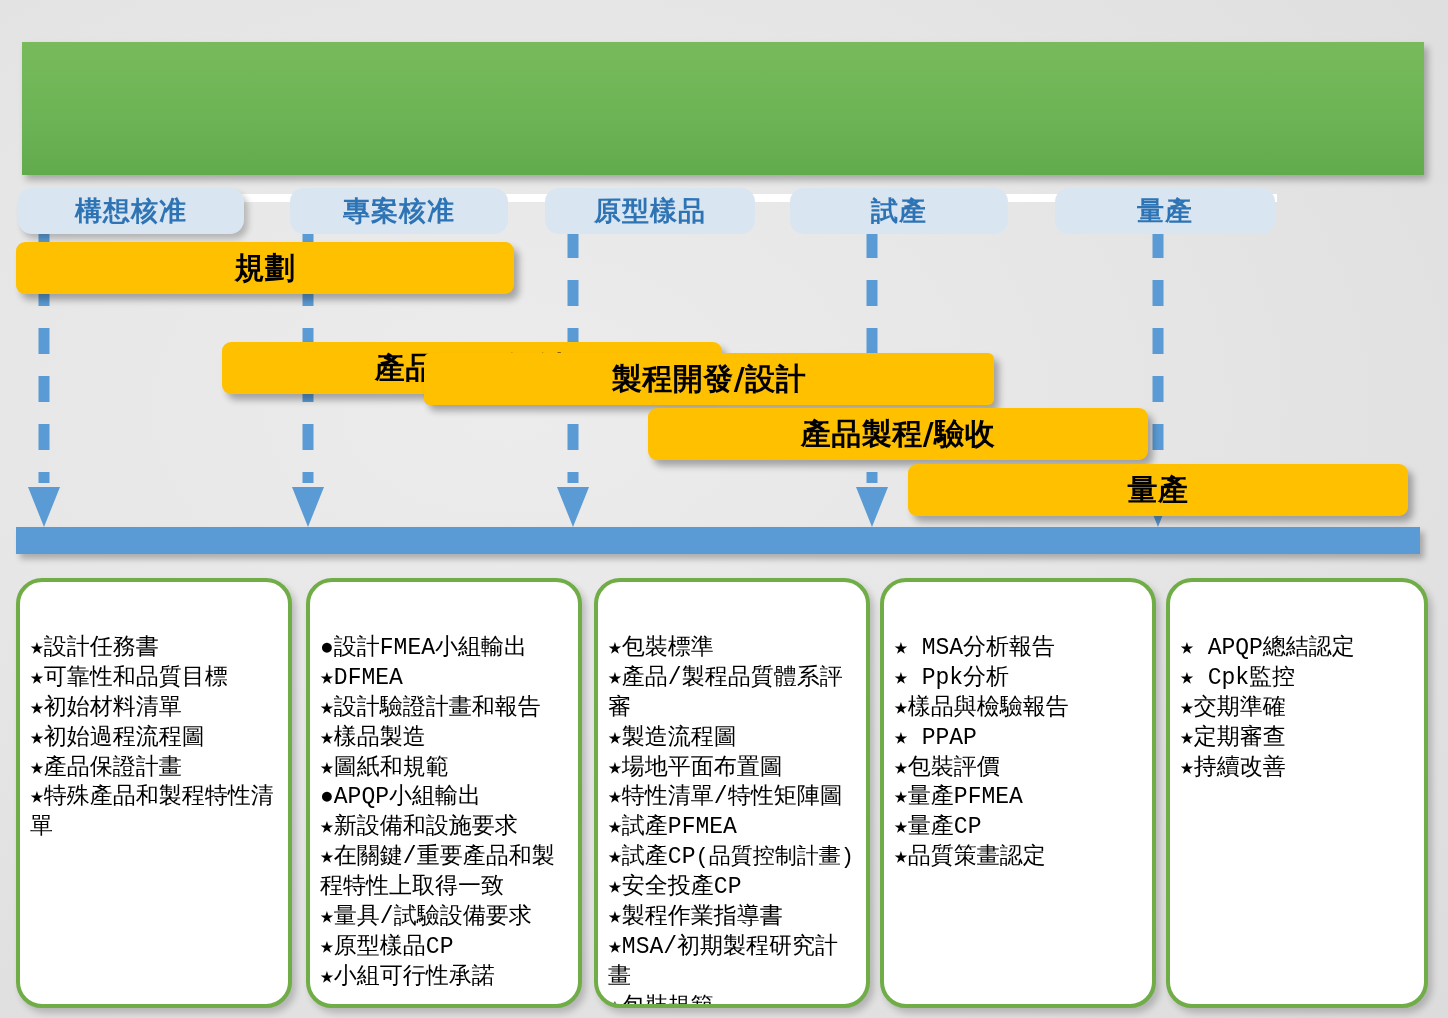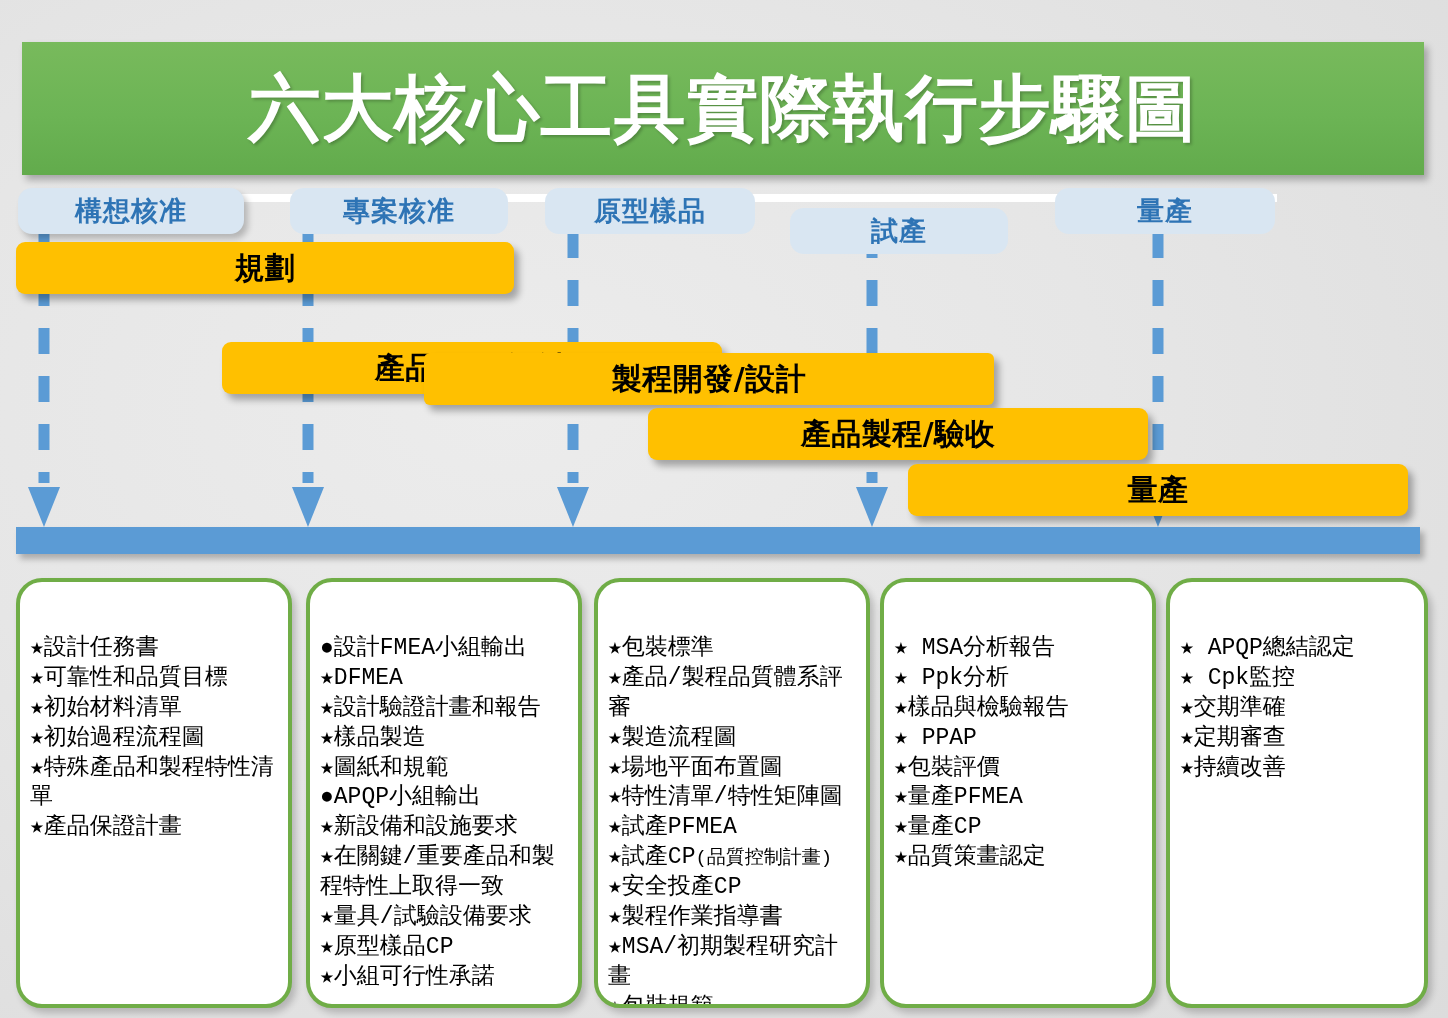--- a/index.html
+++ b/index.html
@@ -117,29 +117,28 @@
   .card-list {
     padding: 52px 8px 8px 10px;
     font-size: 23px;
     line-height: 1.30;
     color: #000000;
     white-space: pre-wrap;
     word-break: break-all;
     font-family: Liberation Mono, monospace;
   }
   .card-list .item { display: block; }
-  .card-list .small { font-size: 19px; text-align: center; }
+  .card-list .small { font-size: 22px; text-align: center; }
 </style>
 </head>
 <body>
 
 <div id="stage">
 
   <div class="title-banner">
-    <div class="title-text">六大核心工具實際執行步驟圖</div>
     <div class="title-underline"></div>
   </div>
 
   <svg id="connectors" viewBox="0 0 1448 1018" width="1448" height="1018">
       <g>
         <line x1="44" y1="232" x2="44" y2="483" stroke="#5B9BD5" stroke-width="11" stroke-dasharray="26 22"></line>
         <polygon points="28,487 60,487 44,527" fill="#5B9BD5"></polygon>
       </g>
       <g>
         <line x1="308" y1="232" x2="308" y2="483" stroke="#5B9BD5" stroke-width="11" stroke-dasharray="26 22"></line>
@@ -162,21 +161,21 @@
   <div id="milestones-layer">
       <div class="milestone shadowed" style="left: 18px; top: 188px; width: 226px;">
         <span>構想核准</span>
       </div>
       <div class="milestone" style="left: 290px; top: 188px; width: 218px;">
         <span>專案核准</span>
       </div>
       <div class="milestone" style="left: 545px; top: 188px; width: 210px;">
         <span>原型樣品</span>
       </div>
-      <div class="milestone" style="left: 790px; top: 188px; width: 218px; margin-top: 20px;">
+      <div class="milestone" style="left: 790px; top: 188px; width: 218px;">
         <span>試產</span>
       </div>
       <div class="milestone" style="left: 1055px; top: 188px; width: 220px;">
         <span>量產</span>
       </div>
     </div>
 
   <div id="phases-layer">
       <div class="phase-bar" style="left: 16px; top: 242px; width: 498px;">
         <span>規劃</span>
@@ -192,21 +191,21 @@
       </div>
       <div class="phase-bar" style="left: 908px; top: 464px; width: 500px;">
         <span>量產</span>
       </div>
     </div>
 
   <div class="blue-bar"></div>
 
   <div id="cards-layer">
       <div class="card" style="left: 16px; width: 276px;">
-        <div class="card-list"><span class="item"><span>★</span><span>設計任務書</span></span><span class="item"><span>★</span><span>可靠性和品質目標</span></span><span class="item"><span>★</span><span>初始材料清單</span></span><span class="item"><span>★</span><span>初始過程流程圖</span></span><span class="item"><span>★</span><span>特殊產品和製程特性清單</span></span><span class="item"><span>★</span><span>產品保證計畫</span></span></div>
+        <div class="card-list"><span class="item"><span>★</span><span>設計任務書</span></span><span class="item"><span>★</span><span>可靠性和品質目標</span></span><span class="item"><span>★</span><span>初始材料清單</span></span><span class="item"><span>★</span><span>初始過程流程圖</span></span><span class="item"><span>★</span><span>產品保證計畫</span></span><span class="item"><span>★</span><span>特殊產品和製程特性清單</span></span></div>
       </div>
       <div class="card" style="left: 306px; width: 276px;">
         <div class="card-list"><span class="item"><span>●</span><span>設計FMEA小組輸出</span></span><span class="item"><span>★</span><span>DFMEA</span></span><span class="item"><span>★</span><span>設計驗證計畫和報告</span></span><span class="item"><span>★</span><span>樣品製造</span></span><span class="item"><span>★</span><span>圖紙和規範</span></span><span class="item"><span>●</span><span>APQP小組輸出</span></span><span class="item"><span>★</span><span>新設備和設施要求</span></span><span class="item"><span>★</span><span>在關鍵/重要產品和製程特性上取得一致</span></span><span class="item"><span>★</span><span>量具/試驗設備要求</span></span><span class="item"><span>★</span><span>原型樣品CP</span></span><span class="item"><span>★</span><span>小組可行性承諾</span></span></div>
       </div>
       <div class="card" style="left: 594px; width: 276px;">
         <div class="card-list"><span class="item"><span>★</span><span>包裝標準</span></span><span class="item"><span>★</span><span>產品/製程品質體系評審</span></span><span class="item"><span>★</span><span>製造流程圖</span></span><span class="item"><span>★</span><span>場地平面布置圖</span></span><span class="item"><span>★</span><span>特性清單/特性矩陣圖</span></span><span class="item"><span>★</span><span>試產PFMEA</span></span><span class="item"><span>★</span><span>試產CP</span><span class="small">(品質控制計畫)</span></span><span class="item"><span>★</span><span>安全投產CP</span></span><span class="item"><span>★</span><span>製程作業指導書</span></span><span class="item"><span>★</span><span>MSA/初期製程研究計畫</span></span><span class="item"><span>★</span><span>包裝規範</span></span></div>
       </div>
       <div class="card" style="left: 880px; width: 276px;">
         <div class="card-list"><span class="item"><span>★</span><span> MSA分析報告</span></span><span class="item"><span>★</span><span> Ppk分析</span></span><span class="item"><span>★</span><span>樣品與檢驗報告</span></span><span class="item"><span>★</span><span> PPAP</span></span><span class="item"><span>★</span><span>包裝評價</span></span><span class="item"><span>★</span><span>量產PFMEA</span></span><span class="item"><span>★</span><span>量產CP</span></span><span class="item"><span>★</span><span>品質策畫認定</span></span></div>
       </div>

